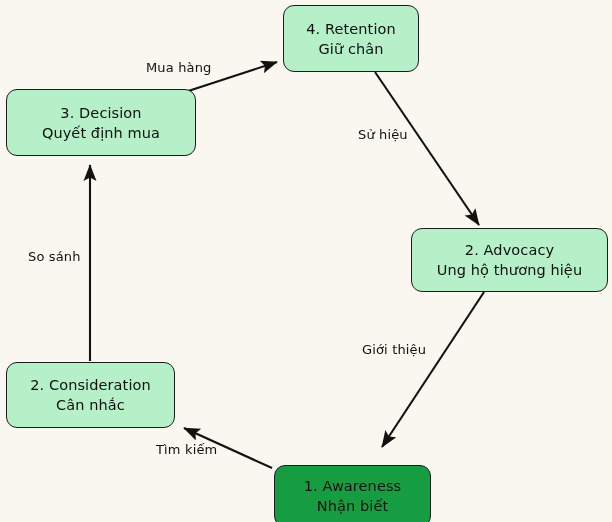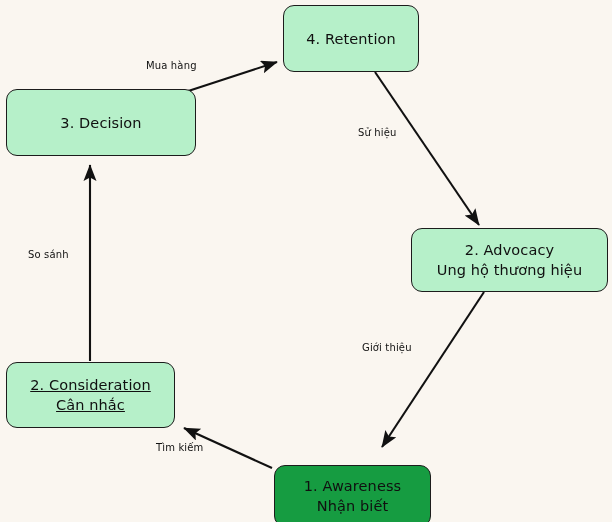--- a/index.html
+++ b/index.html
@@ -45,28 +45,28 @@
   }
   .node .ln {
     display: block;
     white-space: nowrap;
   }
   .node.light { background: #b6f0c9; }
   .node.dark  { background: #169c41; }
 
   
   #node-awareness     { left: 274px; top: 450px; width: 157px; height: 62px; margin-top: 15px; }
-  #node-consideration { left: 6px;   top: 362px; width: 169px; height: 66px; text-decoration: underline; }
+  #node-consideration { left: 6px;   top: 362px; width: 169px; height: 66px; }
   #node-decision      { left: 6px;   top: 89px;  width: 190px; height: 67px; }
   #node-retention     { left: 283px; top: 5px;   width: 136px; height: 67px; }
   #node-advocacy      { left: 411px; top: 228px; width: 197px; height: 64px; }
 
   .edge-label {
     position: absolute;
-    font-size: 10px;
+    font-size: 13px;
     color: #111;
     white-space: nowrap;
     z-index: 3;
     letter-spacing: 0.15px;
   }
   #lbl-tim-kiem   { left: 156px; top: 442px; }
   #lbl-so-sanh    { left: 28px;  top: 249px; }
   #lbl-mua-hang   { left: 146px; top: 60px;  }
   #lbl-su-dung    { left: 358px; top: 127px; }
   #lbl-gioi-thieu { left: 362px; top: 342px; }
@@ -99,24 +99,26 @@
     <span class="ln">Nhận biết</span>
   </div>
 
   <div class="node light" id="node-consideration">
     <span class="ln">2. Consideration</span>
     <span class="ln">Cân nhắc</span>
   </div>
 
   <div class="node light" id="node-decision">
     <span class="ln">3. Decision</span>
+    <span class="ln">Quyết định mua</span>
   </div>
 
   <div class="node light" id="node-retention">
     <span class="ln">4. Retention</span>
+    <span class="ln">Giữ chân</span>
   </div>
 
   <div class="node light" id="node-advocacy">
     <span class="ln">2. Advocacy</span>
     <span class="ln">Ung hộ thương hiệu</span>
   </div>
 
   <span class="edge-label" id="lbl-tim-kiem">Tìm kiếm</span>
 
   <span class="edge-label" id="lbl-so-sanh">So sánh</span>

